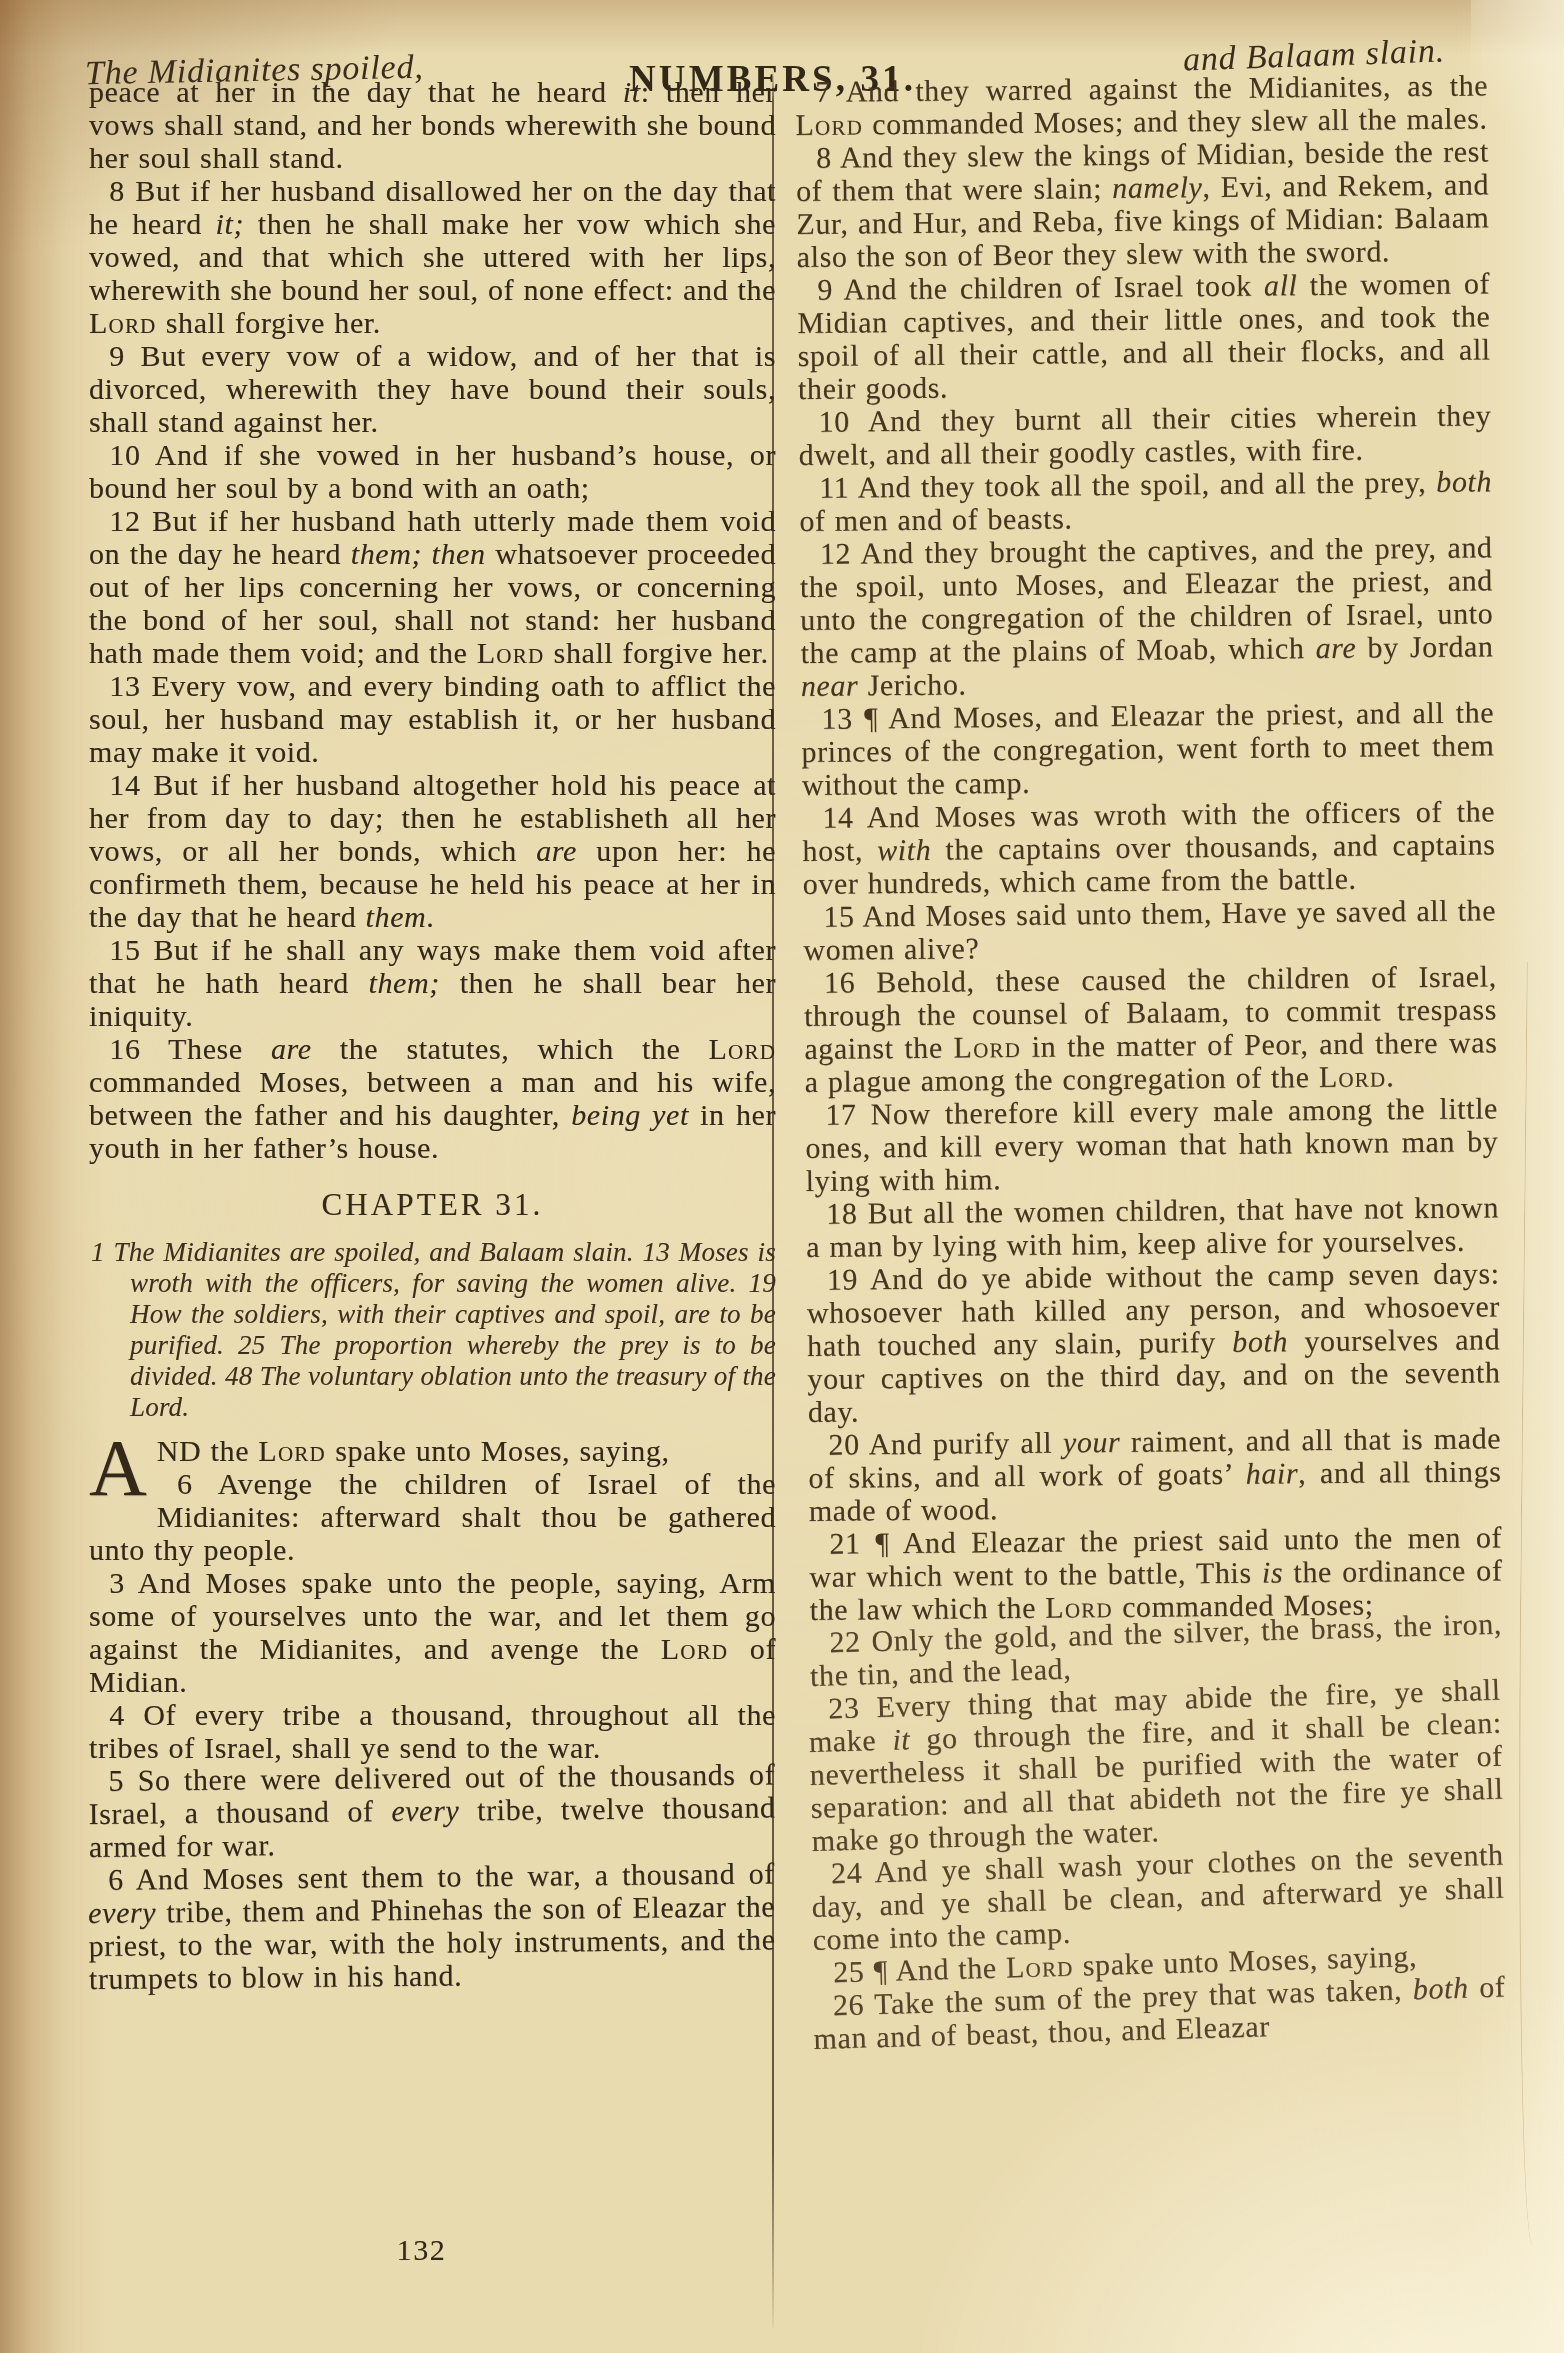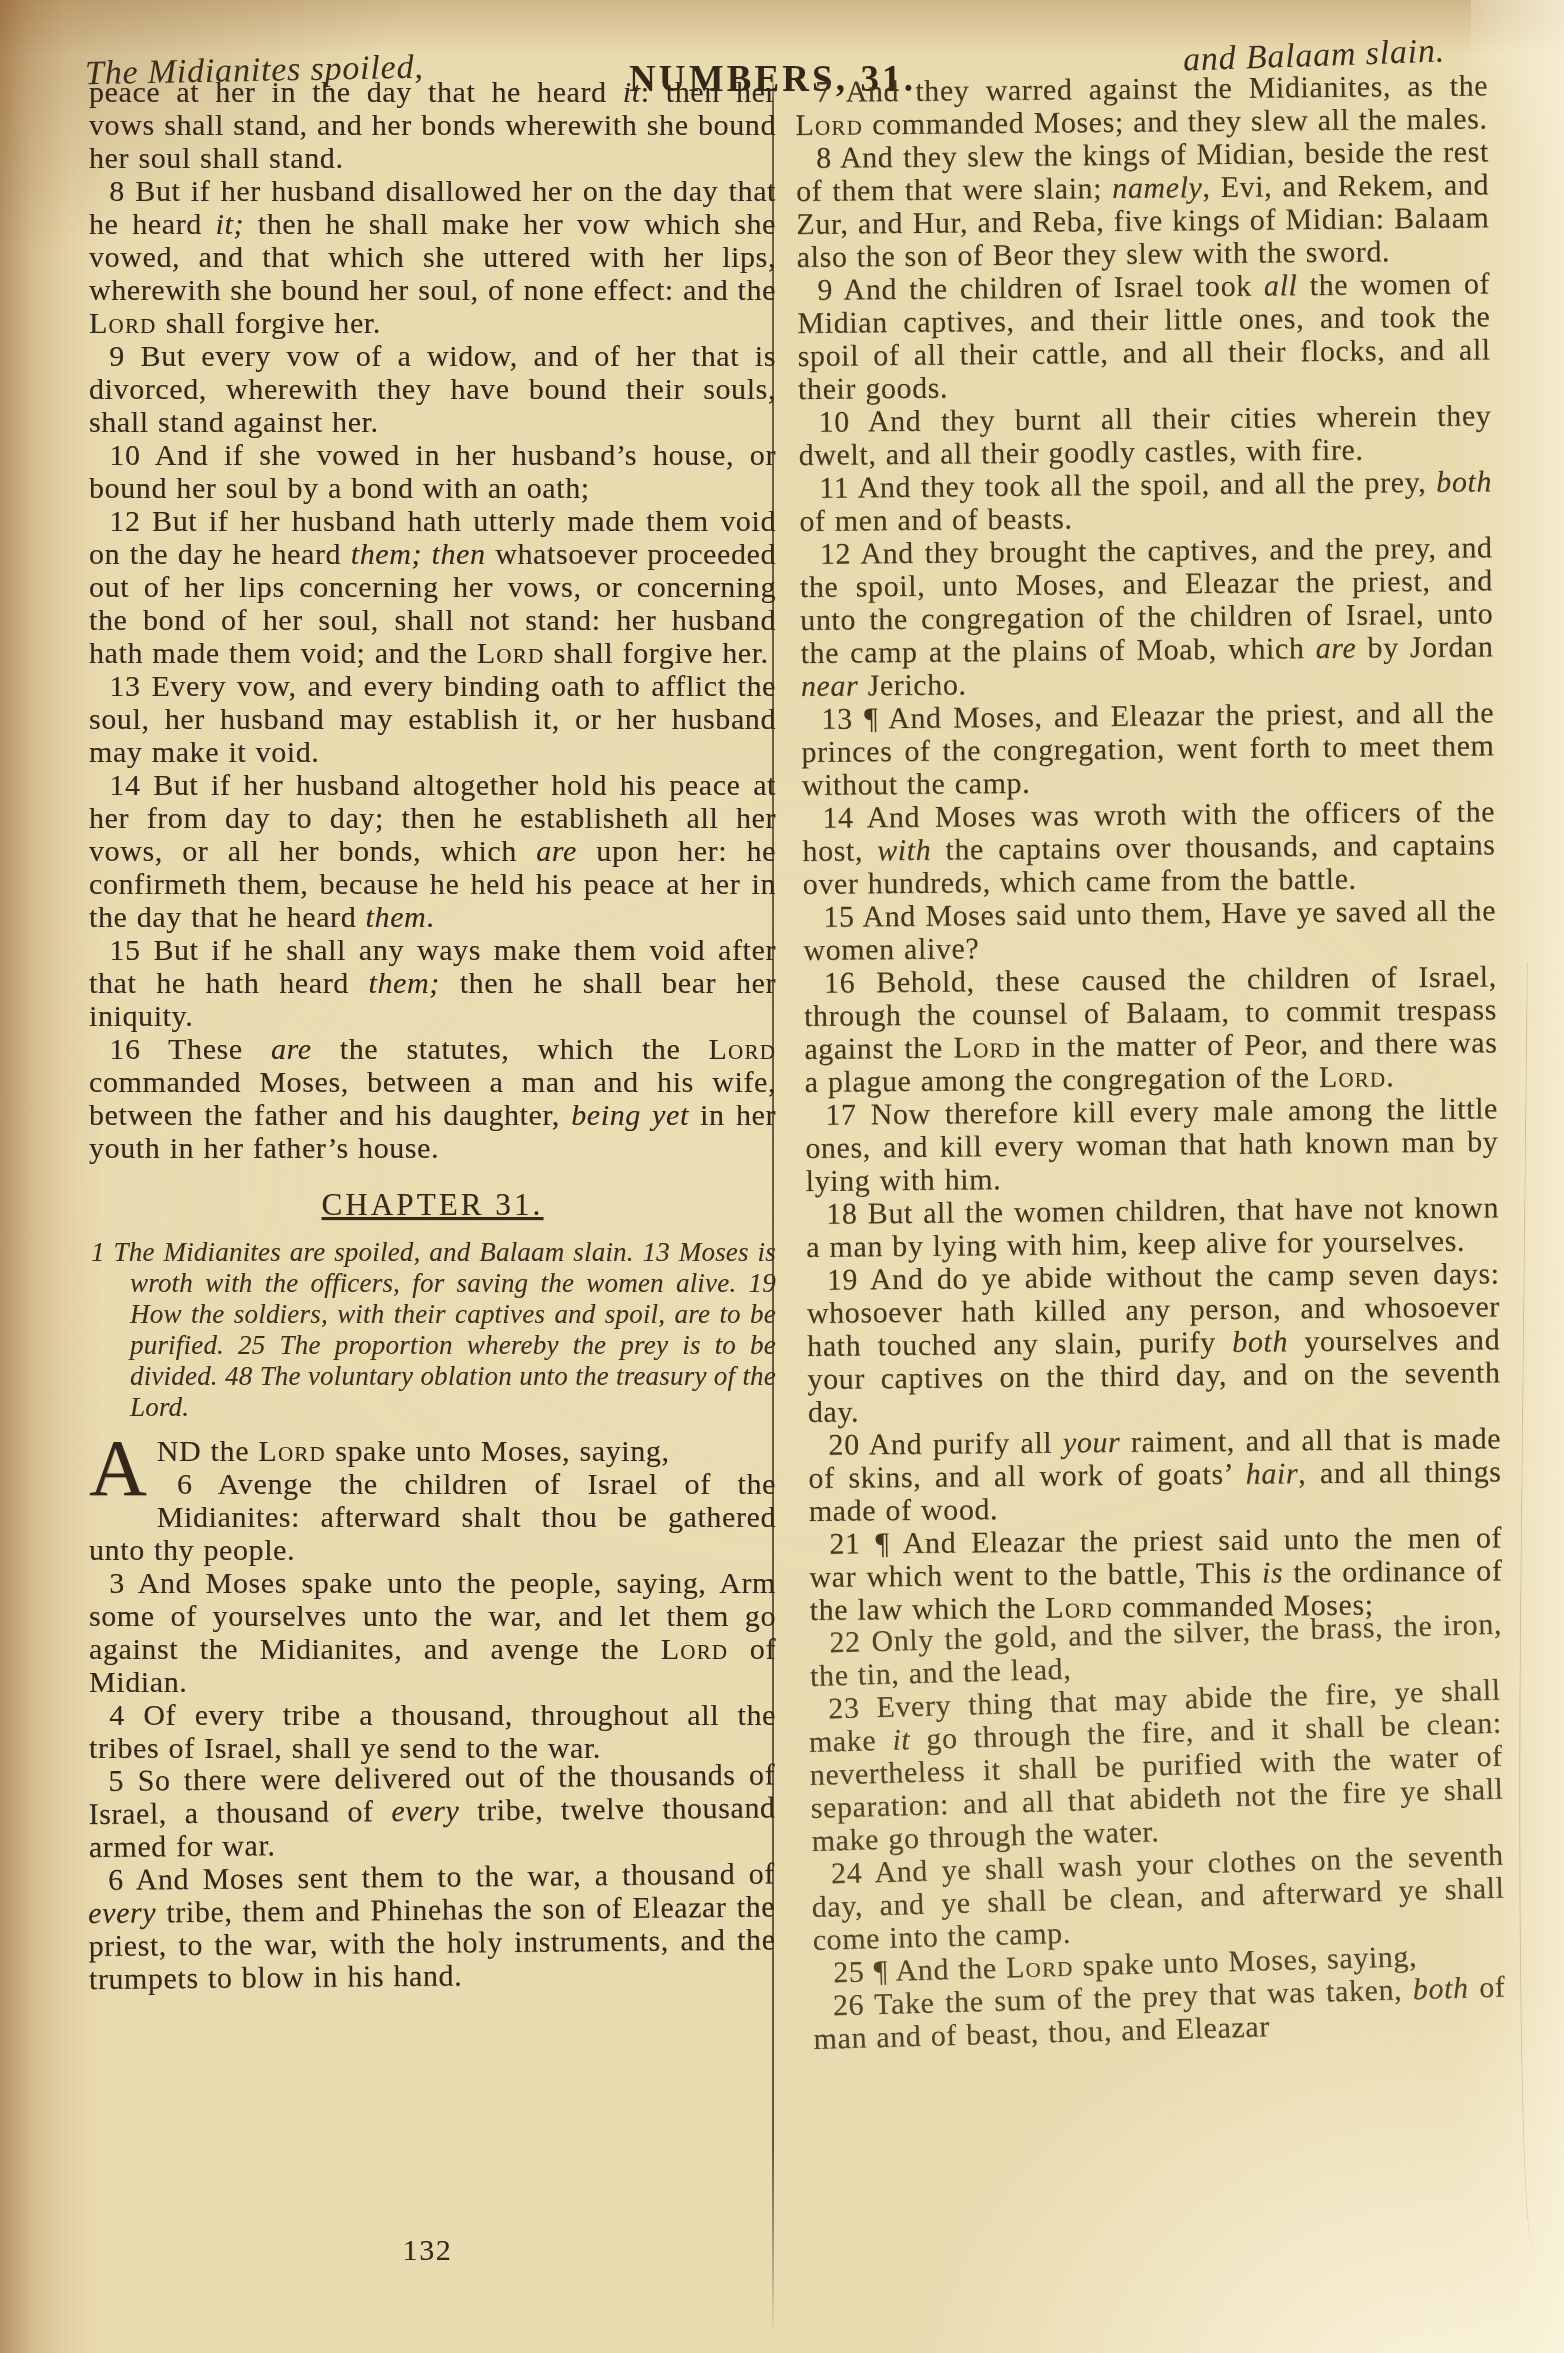--- a/index.html
+++ b/index.html
@@ -48,29 +48,29 @@
   .verse.cont { text-indent:0; }
   .col-right .verse { color:#46351f; }
   .col-right .warp { transform:rotate(-1.05deg); transform-origin:0 100%; color:#57432b; }
   .col-left  .warp { transform:rotate(-0.55deg); transform-origin:0 100%; }
 
   .i  { font-style:italic; }
   .sc { font-variant:small-caps; letter-spacing:1.2px; }
 
   .chapter-heading { margin:23.5px 0 15.6px; font-weight:normal; font-size:31px; line-height:34px;
                      text-align:center; letter-spacing:3.1px; color:#35291a; text-indent:0;
-                     text-shadow:0.3px 0.4px 0.6px rgba(61,45,26,0.35);text-decoration:underline; }
+                     text-shadow:0.3px 0.4px 0.6px rgba(61,45,26,0.35); }
   .chapter-summary { margin:15px 0 11px; font-style:italic; font-size:27px; line-height:31px;
                      padding-left:41px; text-indent:-39px; text-align:justify; color:#3d2f1e;
                      letter-spacing:0.2px; text-shadow:0.2px 0.3px 0.5px rgba(61,45,26,0.3); }
   .opening { text-indent:0; }
   .dropcap { float:left; font-size:80px; line-height:64px; height:66px; padding:1.6px 9.4px 0 0;
              color:#33281a; text-shadow:0.5px 0.6px 0.8px rgba(61,45,26,0.4); }
 
-  .page-number { position:absolute; left:84px; width:687px; top:2233px; text-align:center;
+  .page-number { position:absolute; left:78px; width:687px; top:2233px; text-align:center;
                  font-size:30px; letter-spacing:1.6px; color:#33281a;
                  text-shadow:0.3px 0.4px 0.6px rgba(61,45,26,0.35); }
 </style>
 </head>
 <body>
 
 <div class="running-head">
   <div class="head-left">The Midianites spoiled,</div>
   <div class="head-center">NUMBERS, 31.</div>
   <div class="head-right">and Balaam slain.</div>

